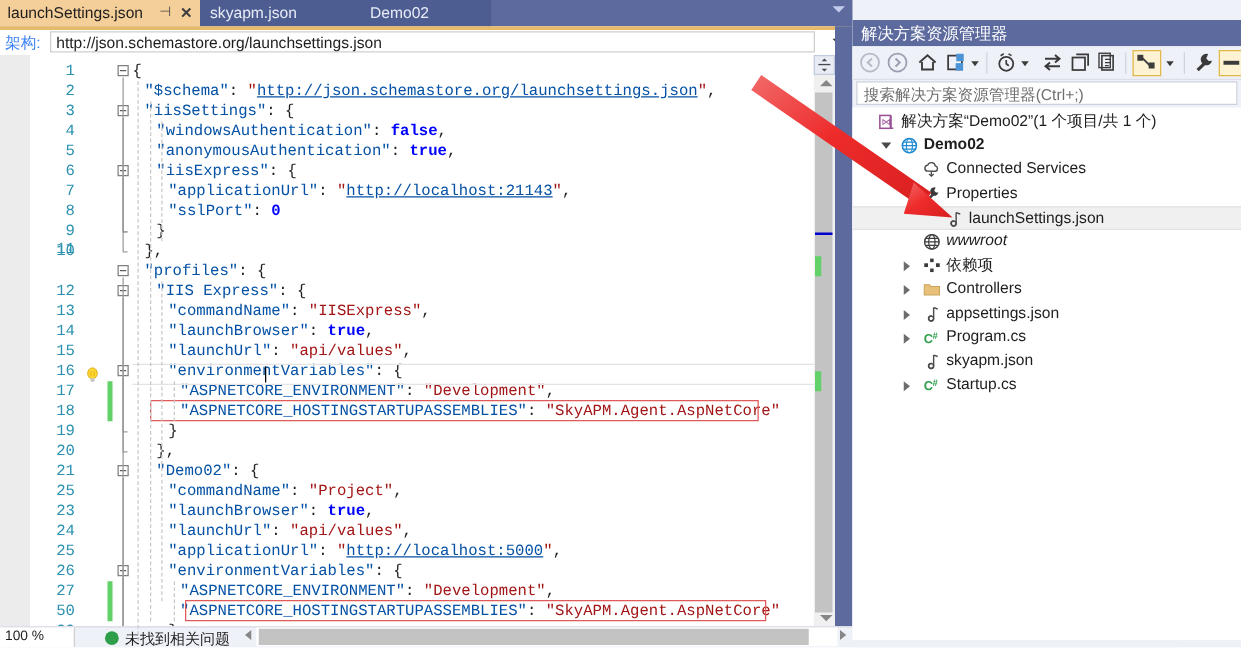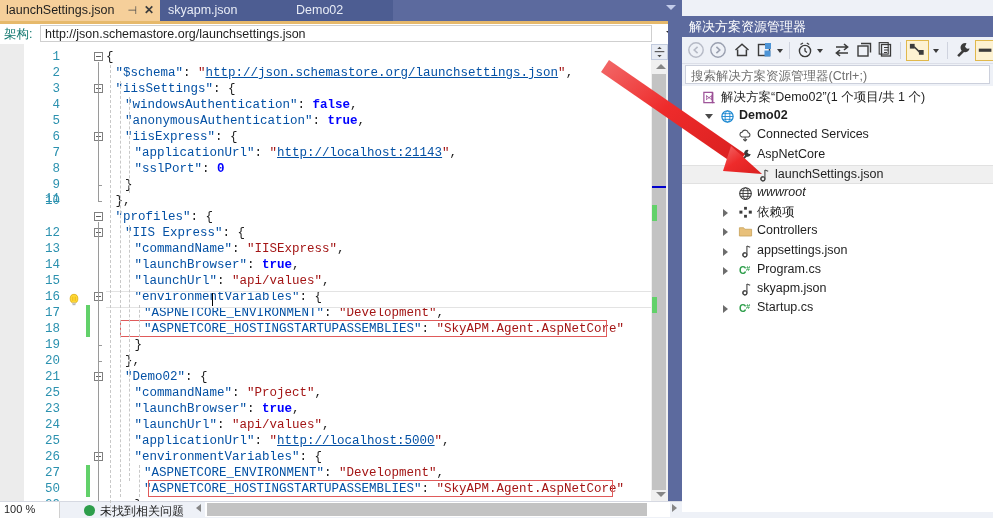--- a/index.html
+++ b/index.html
@@ -22,21 +22,21 @@
   .tab.active{background:#f5cf9a;color:#1e1e1e;padding-left:6px;}
   .tab.inactive{background:#4d5d92;color:#e8ecf6;padding-left:8px;padding-right:8px;}
   .tab .pin{position:absolute;right:23px;top:0;color:#4a4a4a;font-size:11px;}
   .tab .cls{position:absolute;right:6px;top:0;color:#3c3c3c;font-size:12px;font-weight:bold;}
   #tabDrop{position:absolute;right:6px;top:5px;width:0;height:0;
      border-left:5px solid transparent;border-right:5px solid transparent;border-top:5px solid #c3ccea;}
   #tabUnderline{position:absolute;left:0;top:21px;width:682px;height:3px;background:#e6b96b;}
 
   
   #schemaBar{position:absolute;left:0;top:24px;width:682px;height:19px;background:#ffffff;}
-  #schemaLabel{position:absolute;left:4px;top:2px;font-size:12.5px;color:#0f766e;text-align:center;}
+  #schemaLabel{position:absolute;left:4px;top:2px;font-size:12.5px;color:#3b82f6;text-align:center;}
   #schemaBox{position:absolute;left:40px;top:1px;width:612px;height:17px;
      border:1px solid #cfcfcf;background:#ffffff;box-sizing:border-box;}
   #schemaValue{position:absolute;left:4px;top:1px;font-size:12.5px;color:#1e1e1e;white-space:nowrap;}
   #schemaDrop{position:absolute;right:6px;top:31px;width:0;height:0;
      border-left:5px solid transparent;border-right:5px solid transparent;border-top:5px solid #2b2b2b;}
 
   
   #codeArea{position:absolute;left:0;top:44px;width:682px;height:457px;background:#ffffff;overflow:hidden;}
   #leftStrip{position:absolute;left:0;top:0;width:24px;height:457px;background:#ececec;}
   #gutterNums{position:absolute;left:24px;top:0;width:42px;height:457px;background:#ffffff;}
@@ -416,21 +416,21 @@
               <path d="M7.6 9.5 L7.6 13.5 M5.6 12 L7.6 13.8 L9.6 12" fill="none" stroke="#4a4a4a" stroke-width="1.1"></path>
             </svg></span>
           <span class="tlabel" style="left: 75px;">Connected Services</span>
         </div>
         <div class="trow" style="top: 59.6px;">
           <div class="expander open" style="left: 41px;"></div>
           <span class="ticon" style="left: 56px;"><svg viewBox="0 0 16 16" width="15" height="15">
               <path d="M11.2 2.2 a3.6 3.6 0 1 0 2.4 4.3 L11.6 6.4 L10 4.8 Z" fill="#3b3b3b"></path>
               <path d="M9 6.6 L3.4 12.2 L4.9 13.7 L10.5 8.1" fill="#3b3b3b"></path>
             </svg></span>
-          <span class="tlabel" style="left: 75px;">AspNetCore</span>
+          <span class="tlabel" style="left: 75px;">Properties</span>
         </div>
         <div class="trow sel" style="top: 78.8px;">
           <span class="ticon" style="left: 74px;"><svg viewBox="0 0 16 16" width="15" height="15">
               <path d="M9.5 2.2 L9.5 11.5 a2.2 2.2 0 1 1 -1.5 -2.1" fill="none" stroke="#4a4a4a" stroke-width="1.2"></path>
               <path d="M9.5 2.2 L13 3.4" fill="none" stroke="#4a4a4a" stroke-width="1.2"></path>
               <circle cx="7.4" cy="11.6" r="2.1" fill="none" stroke="#4a4a4a" stroke-width="1.2"></circle>
             </svg></span>
           <span class="tlabel" style="left: 93px;">launchSettings.json</span>
         </div>
         <div class="trow" style="top: 98px; font-style: italic;">

